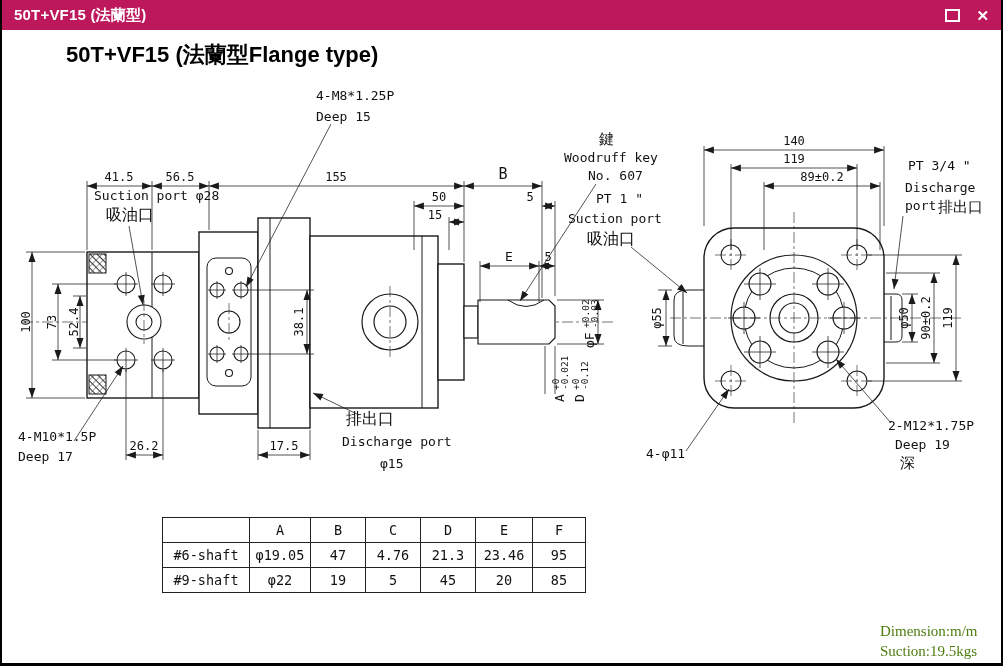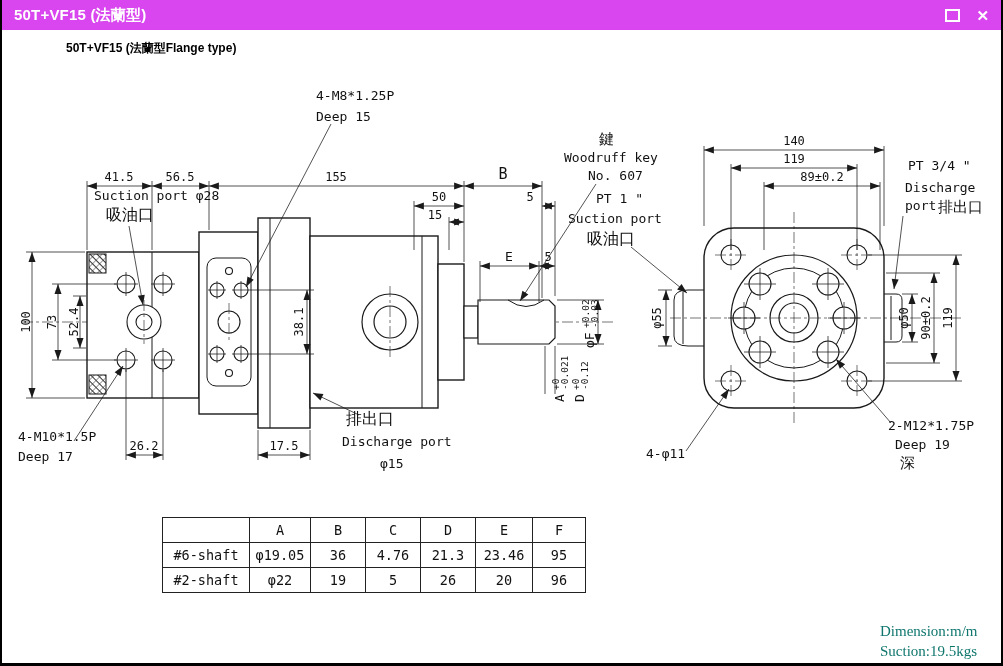--- a/index.html
+++ b/index.html
@@ -1,31 +1,31 @@
 <!DOCTYPE html>
 <html><head>
 <meta charset="utf-8">
 <style>
   body{margin:0;background:#888}
   .window{position:relative;width:1003px;height:666px;background:#fff;box-sizing:border-box;
     border-left:2px solid #000;border-right:2px solid #000;border-bottom:3px solid #000;
     font-family:"Liberation Sans",sans-serif;overflow:hidden}
-  .titlebar{position:absolute;top:0;left:0;right:0;height:30px;background:#d946ef;color:#fff;
+  .titlebar{position:absolute;top:0;left:0;right:0;height:30px;background:#be185d;color:#fff;
     display:flex;align-items:center;padding:0 12px;z-index:6;box-sizing:border-box}
   .titlebar .title{font-weight:bold;font-size:15px;letter-spacing:.2px}
   .controls{margin-left:auto;display:flex;align-items:center;gap:16px}
   .restore{width:11px;height:9px;border:2px solid #fff;display:inline-block}
   .close{font-size:15px;font-weight:bold;line-height:1;cursor:default}
-  .heading{position:absolute;left:64px;top:40px;font-size:12px;font-weight:bold;color:#000;z-index:2}
+  .heading{position:absolute;left:64px;top:40px;font-size:22px;font-weight:bold;color:#000;z-index:2}
   svg.draw{position:absolute;left:0;top:0}
   table.spec{position:absolute;left:160px;top:517px;border-collapse:collapse;
     font-family:"DejaVu Sans Mono",monospace;font-size:13.5px;color:#111;z-index:2;background:#fff}
   .spec th,.spec td{border:1px solid #222;text-align:center;font-weight:normal;padding:0;height:24px}
   .footer{position:absolute;left:878px;top:622px;font-family:"Liberation Serif",serif;
-    font-size:15px;color:#0f766e;line-height:1.3;z-index:2}
+    font-size:15px;color:#4d7c0f;line-height:1.3;z-index:2}
   
   .ol{fill:#fff;stroke:#1a1a1a;stroke-width:1.4}
   .ol2{fill:#fff;stroke:#1a1a1a;stroke-width:1.2}
   .ln{fill:none;stroke:#1a1a1a;stroke-width:1}
   .lnw{fill:#fff;stroke:#1a1a1a;stroke-width:1}
   .dim{fill:none;stroke:#1a1a1a;stroke-width:.75}
   .cl{fill:none;stroke:#1a1a1a;stroke-width:.6;stroke-dasharray:11 3 3 3}
   .hole{fill:#fff;stroke:#1a1a1a;stroke-width:1.1}
   svg text{fill:#111}
   .d12{font:12px "DejaVu Sans Mono",monospace}
@@ -278,34 +278,34 @@
       <th style="width:60px">A</th>
       <th style="width:54px">B</th>
       <th style="width:54px">C</th>
       <th style="width:54px">D</th>
       <th style="width:56px">E</th>
       <th style="width:52px">F</th>
     </tr>
     <tr>
       <td>#6-shaft</td>
       <td>φ19.05</td>
-      <td>36</td>
+      <td>47</td>
       <td>4.76</td>
       <td>21.3</td>
       <td>23.46</td>
       <td>95</td>
     </tr>
     <tr>
-      <td>#2-shaft</td>
+      <td>#9-shaft</td>
       <td>φ22</td>
       <td>19</td>
       <td>5</td>
-      <td>26</td>
+      <td>45</td>
       <td>20</td>
-      <td>96</td>
+      <td>85</td>
     </tr>
   </tbody>
     </table>
 
   <div class="footer">
     <div>Dimension:m/m</div>
     <div>Suction:19.5kgs</div>
   </div>
 
 </div>

